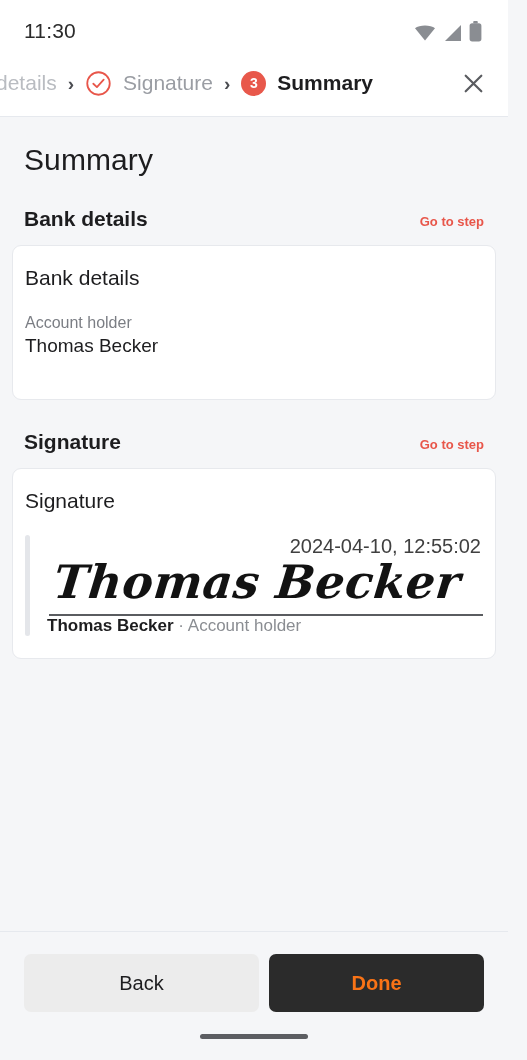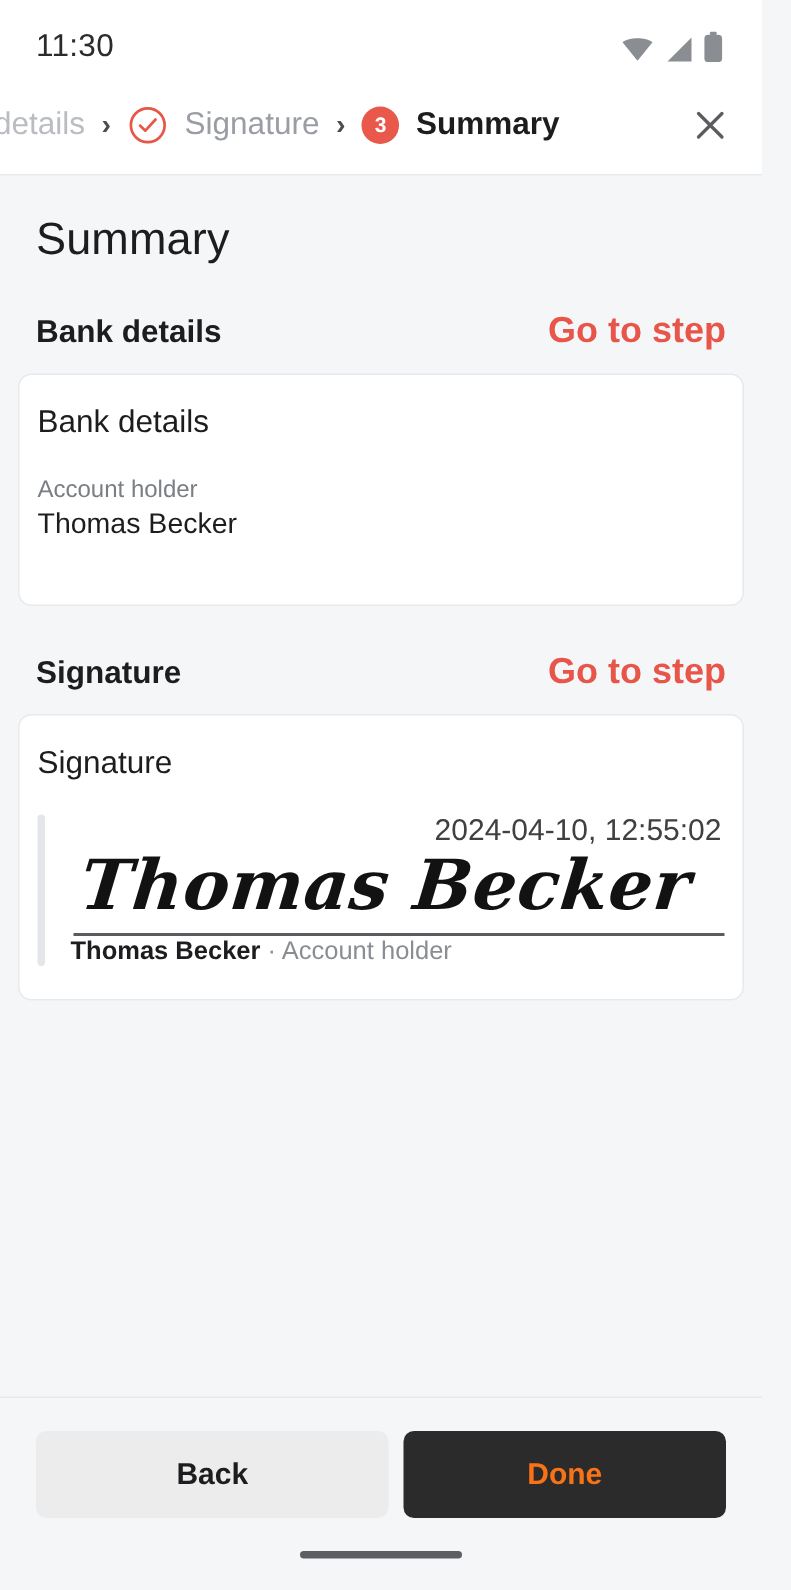--- a/index.html
+++ b/index.html
@@ -44,21 +44,21 @@
 
   
   .body { flex:1 1 auto; overflow:hidden; padding:0 12px; }
   .page-title { font-size:30px; color:#1d1d1f; font-weight:normal; padding:26px 0 0 12px; letter-spacing:.1px; }
 
   .sec-head {
     display:flex; align-items:baseline; justify-content:space-between;
     padding:30px 12px 14px 12px;
   }
   .sec-title { font-size:21px; font-weight:bold; color:#1d1d1f; }
-  .go-step { font-size:24px; color:#e8564a; font-weight:bold; cursor:pointer; }
+  .go-step { font-size:13px; color:#e8564a; font-weight:bold; cursor:pointer; }
 
   .card { background:#ffffff; border:1px solid #e7e9ed; border-radius:9px; padding:20px 12px 22px 12px; }
   .card-title { font-size:21px; color:#1d1d1f; padding:0 0 4px 0; }
   .field { padding-top:20px; }
   .f-label { font-size:16px; color:#7b7e84; padding-bottom:3px; }
   .f-value { font-size:19px; color:#1d1d1f; }
 
   
   .sig-block { position:relative; margin-top:18px; padding-left:22px; }
   .sig-bar { position:absolute; left:0; top:0; bottom:0; width:5px; background:#e4e6ea; border-radius:3px; }
@@ -71,21 +71,21 @@
     padding:0 0 4px 4px; white-space:nowrap;
     transform:skewX(-6deg); transform-origin:left bottom;
   }
   .sig-rule { height:2px; background:#5a5c60; margin:4px 0 0 2px; }
   .sig-meta { font-size:17px; color:#8a8d92; }
   .sig-meta b { color:#1d1d1f; font-weight:bold; }
 
   
   .footer { flex:0 0 auto; background:#f5f6f8; border-top:1px solid #e6e9ee; padding:22px 24px 0 24px; }
   .btn-row { display:flex; gap:10px; }
-  .btn { height:58px; border-radius:7px; font-size:20px; display:flex; align-items:center; justify-content:center; cursor:pointer; border:none;font-weight:bold; }
+  .btn { height:58px; border-radius:7px; font-size:20px; display:flex; align-items:center; justify-content:center; cursor:pointer; border:none; }
   .btn-back { flex:0 0 235px; background:#ececec; color:#1d1d1f; }
   .btn-done { flex:1 1 auto; background:#2b2b2b; color:#f97316; font-weight:bold; }
   .home-wrap { height:48px; display:flex; align-items:center; justify-content:center; }
   .home-ind { width:108px; height:5px; border-radius:3px; background:#5c5e62; }
 </style>
 </head>
 <body>
 
 <div class="phone">
 

